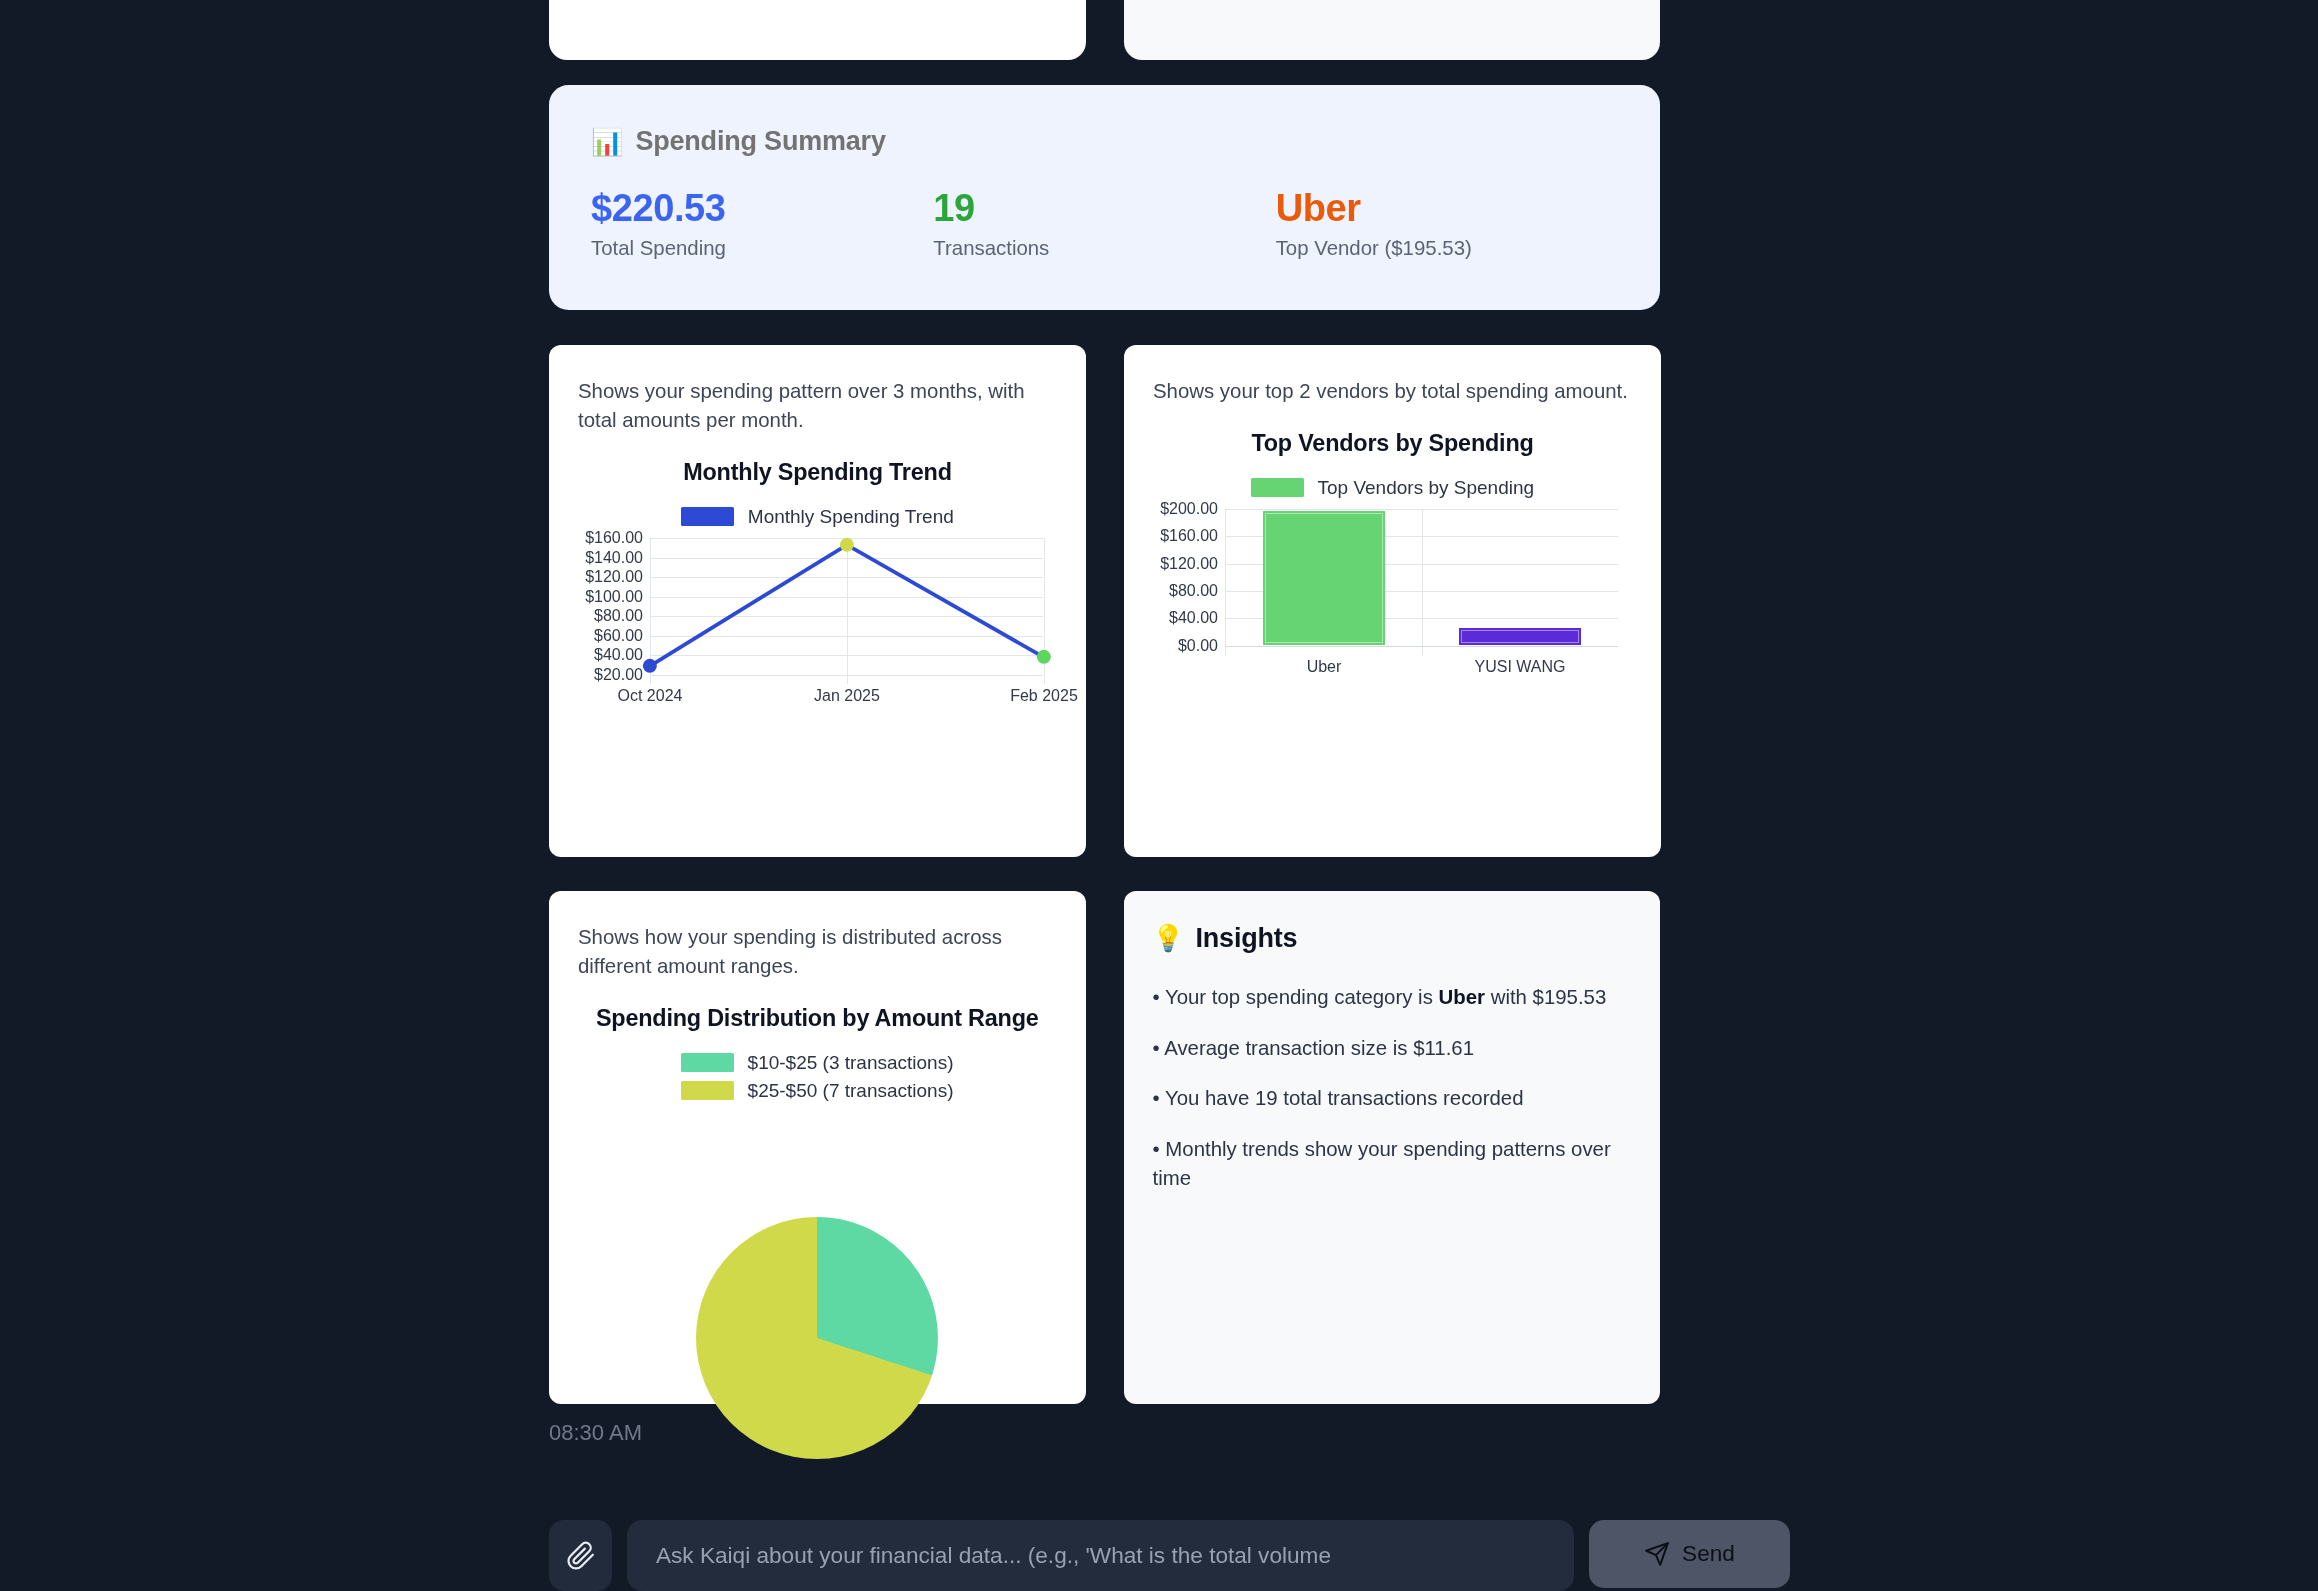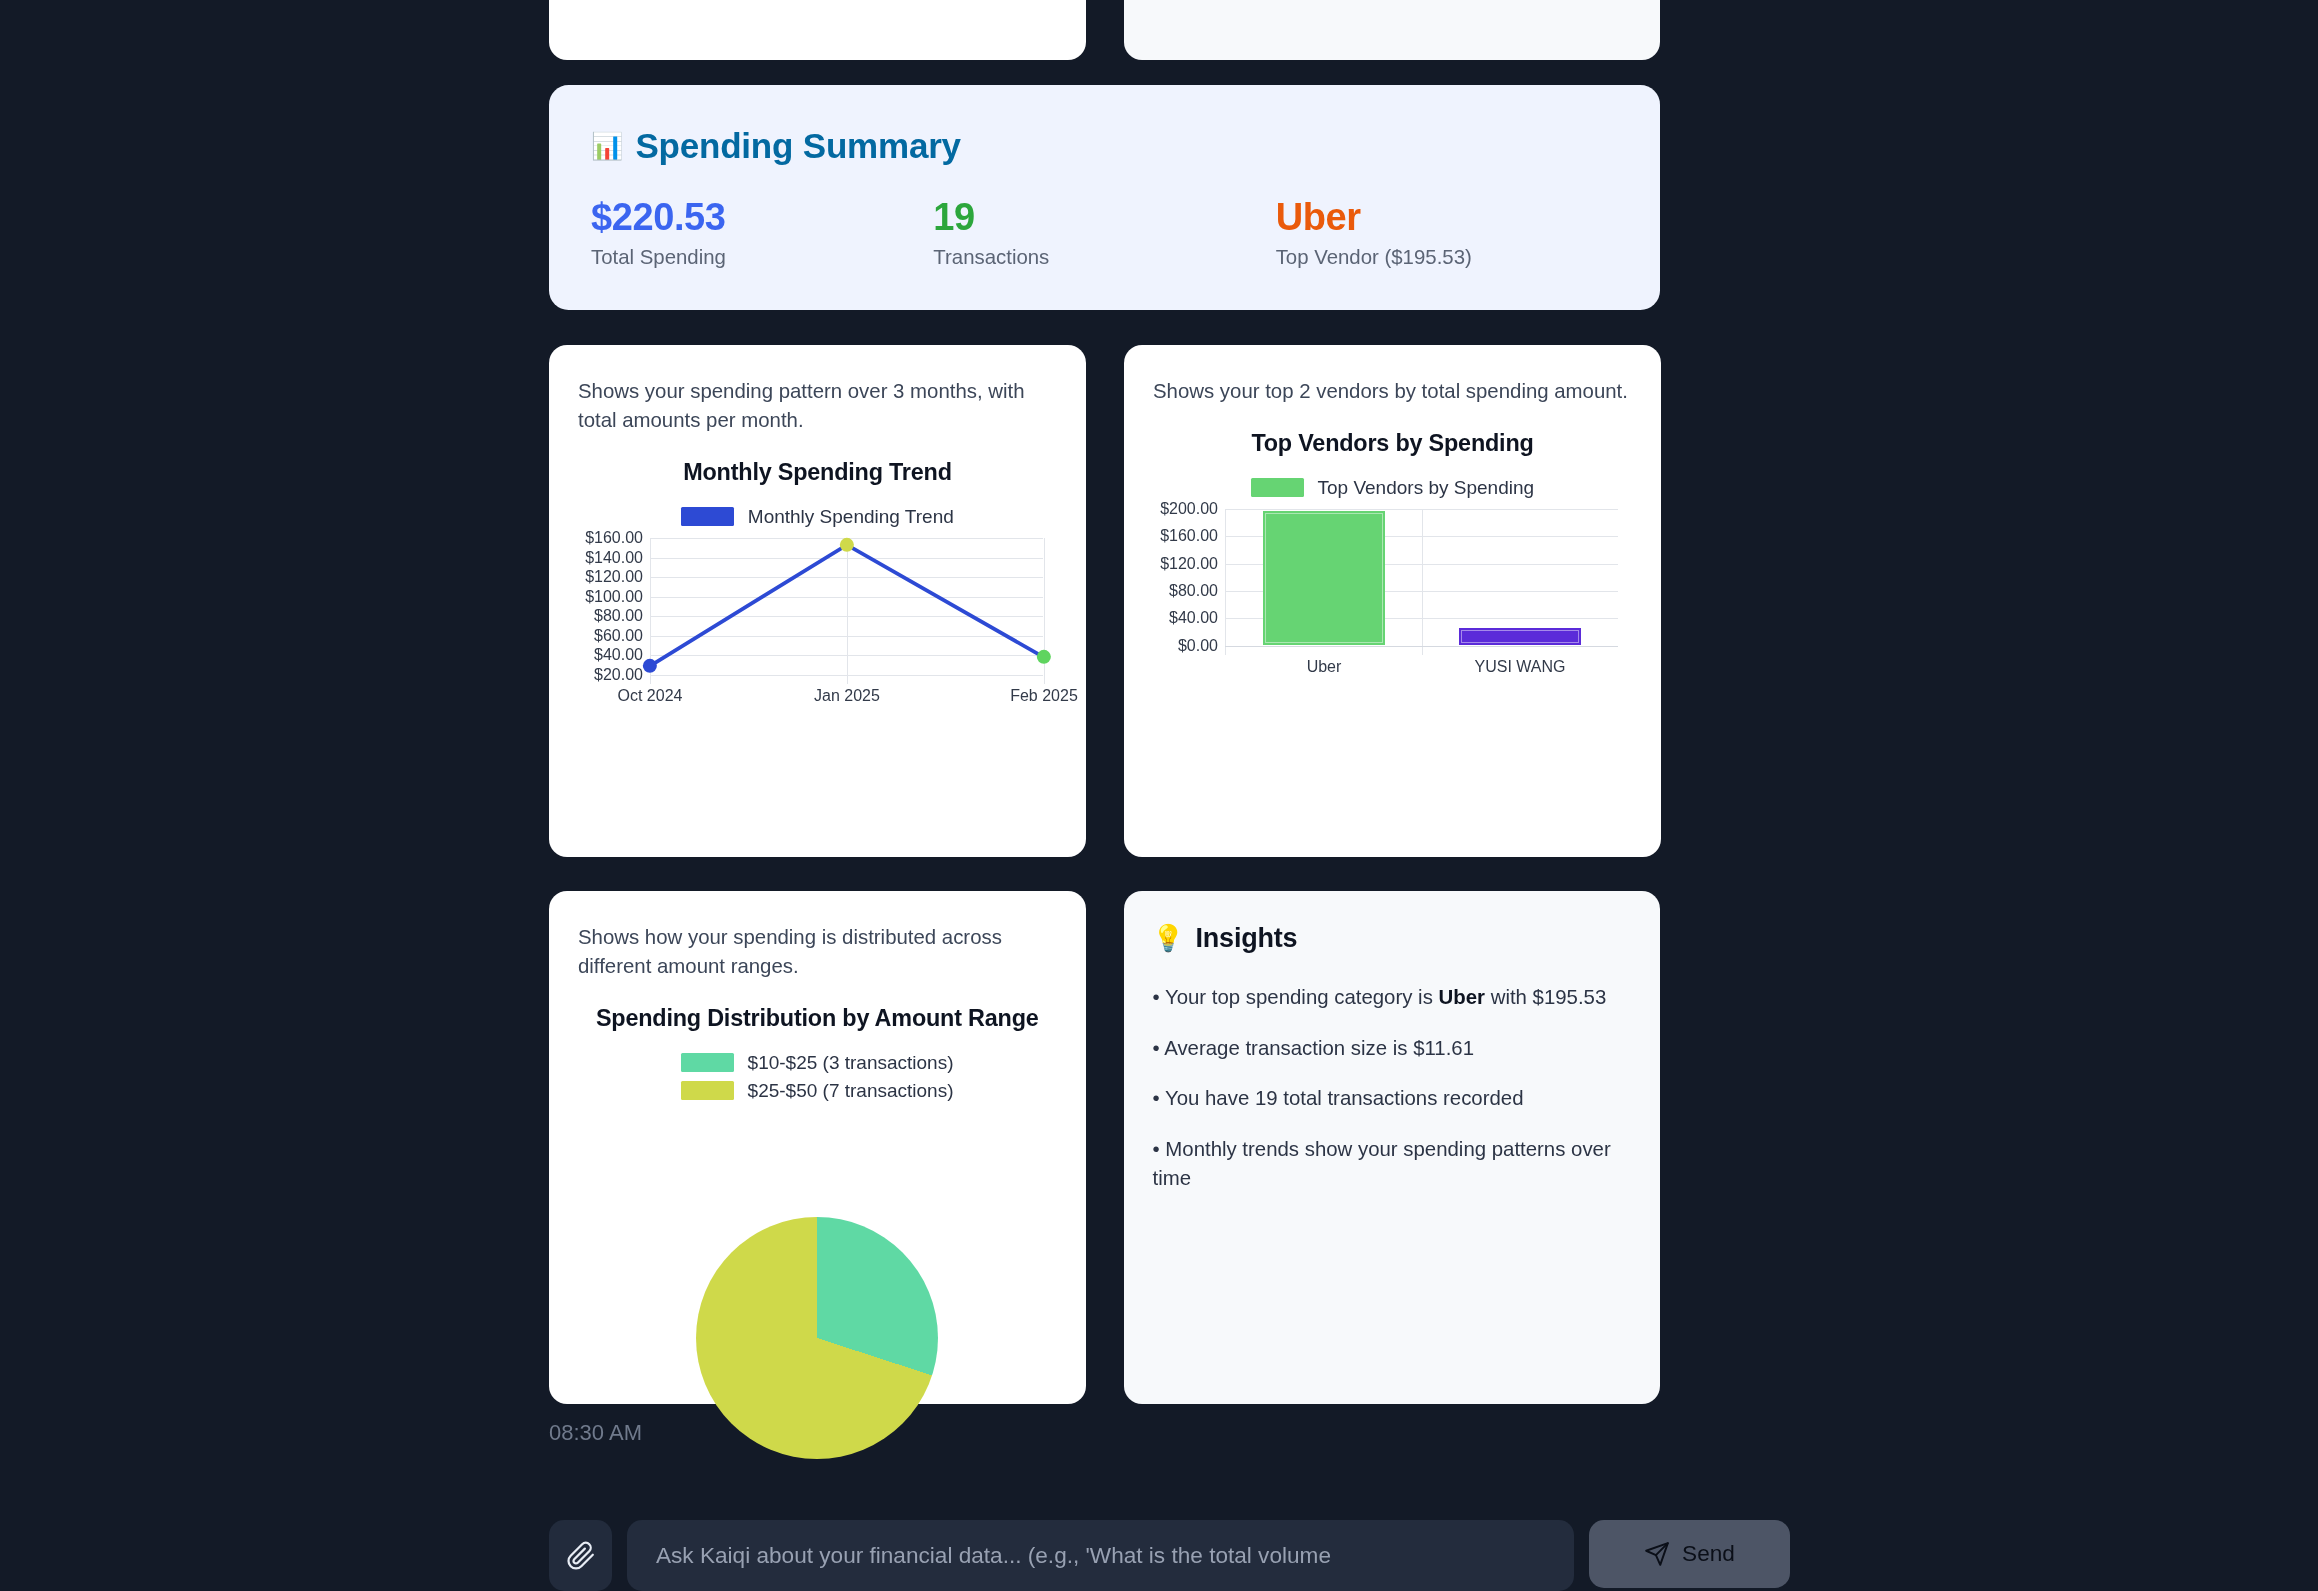--- a/index.html
+++ b/index.html
@@ -16,35 +16,35 @@
   .top-card-left { width: 537px; background: #FFFFFF; border-radius: 18px; position: relative; overflow: hidden; }
   .top-card-right { width: 537px; background: #F7F9FB; border-radius: 18px; }
 
   
   .summary-card {
     position: absolute; left: 549px; top: 85px; width: 1111px; height: 225px;
     background: #EFF3FE; border-radius: 19.6px; padding: 41px 42px 0 42px;
   }
   .summary-head { display: flex; align-items: center; gap: 12px; }
   .summary-head .ico { font-size: 26px; line-height: 1; }
-  .summary-head .ttl { font-size: 35px; font-weight: 700; color: #0369a1; letter-spacing: -0.2px; }
+  .summary-head .ttl { font-size: 27px; font-weight: 700; color: #737373; letter-spacing: -0.2px; }
   .stats { display: flex; margin-top: 30px; }
   .stat { flex: 1; text-align: left; }
   .stat .val { font-size: 38px; font-weight: 700; letter-spacing: -0.4px; line-height: 1.12; }
   .stat .lbl { font-size: 20.4px; color: #5B6475; margin-top: 7.5px; }
   .v-blue { color: #3B65F0; }
   .v-green { color: #2CA63C; }
   .v-purple { color: #8B2BE0; }
   .v-orange { color: #EA5A0B; }
 
   
   .grid-row { position: absolute; left: 549px; width: 1111px; display: flex; gap: 38px; }
   .row-1 { top: 345px; height: 512px; }
   .row-2 { top: 891px; height: 513px; }
-  .card { width: 537px; background: #FFFFFF; border-radius: 18px; padding: 32px 29px; position: relative; }
+  .card { width: 537px; background: #FFFFFF; border-radius: 12px; padding: 32px 29px; position: relative; }
   .card.soft { background: #F7F9FB; }
   .card-desc { font-size: 20.4px; line-height: 1.42; color: #3C4658; }
   .chart-title { text-align: center; font-size: 23.4px; font-weight: 700; color: #0E1421; margin-top: 24px; letter-spacing: -0.2px; }
 
   .legend { display: flex; flex-direction: column; align-items: center; gap: 6px; margin-top: 19.6px; }
   .legend-item { display: flex; align-items: center; gap: 13.6px; }
   .legend-sw { width: 53px; height: 19.6px; border-radius: 1.5px; flex: none; }
   .legend-tx { font-size: 19px; color: #2C3445; }
 
   

